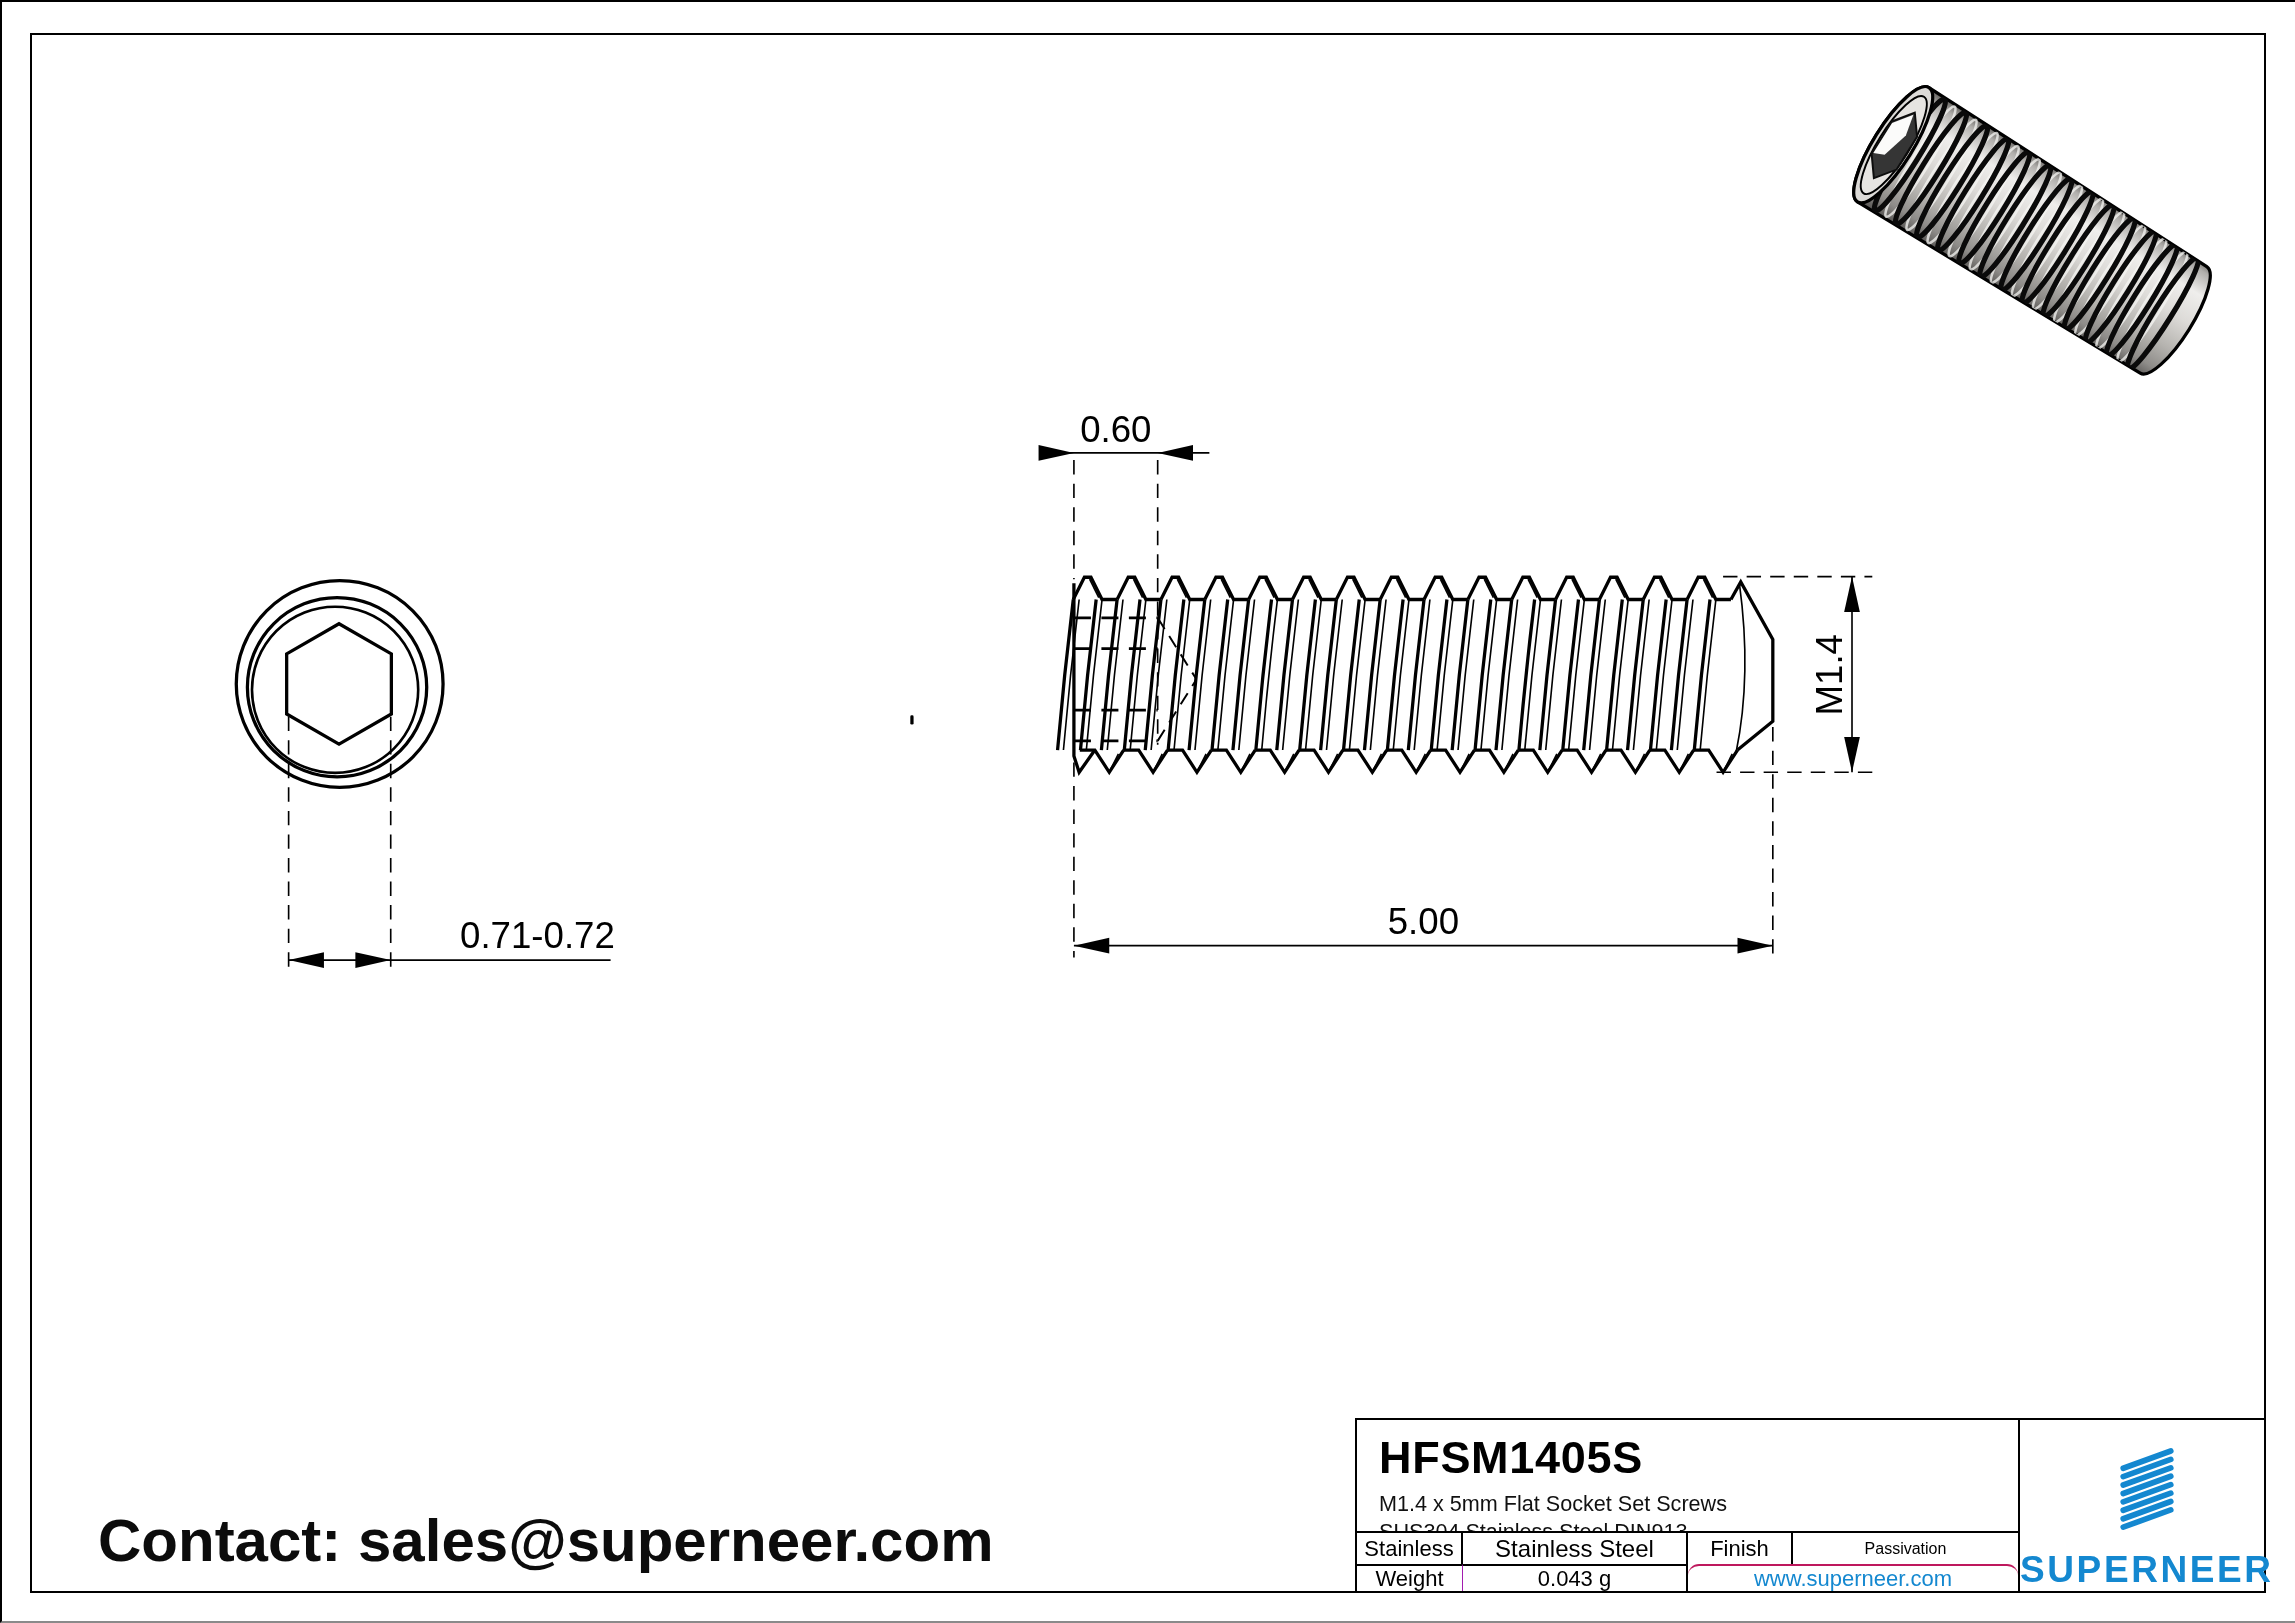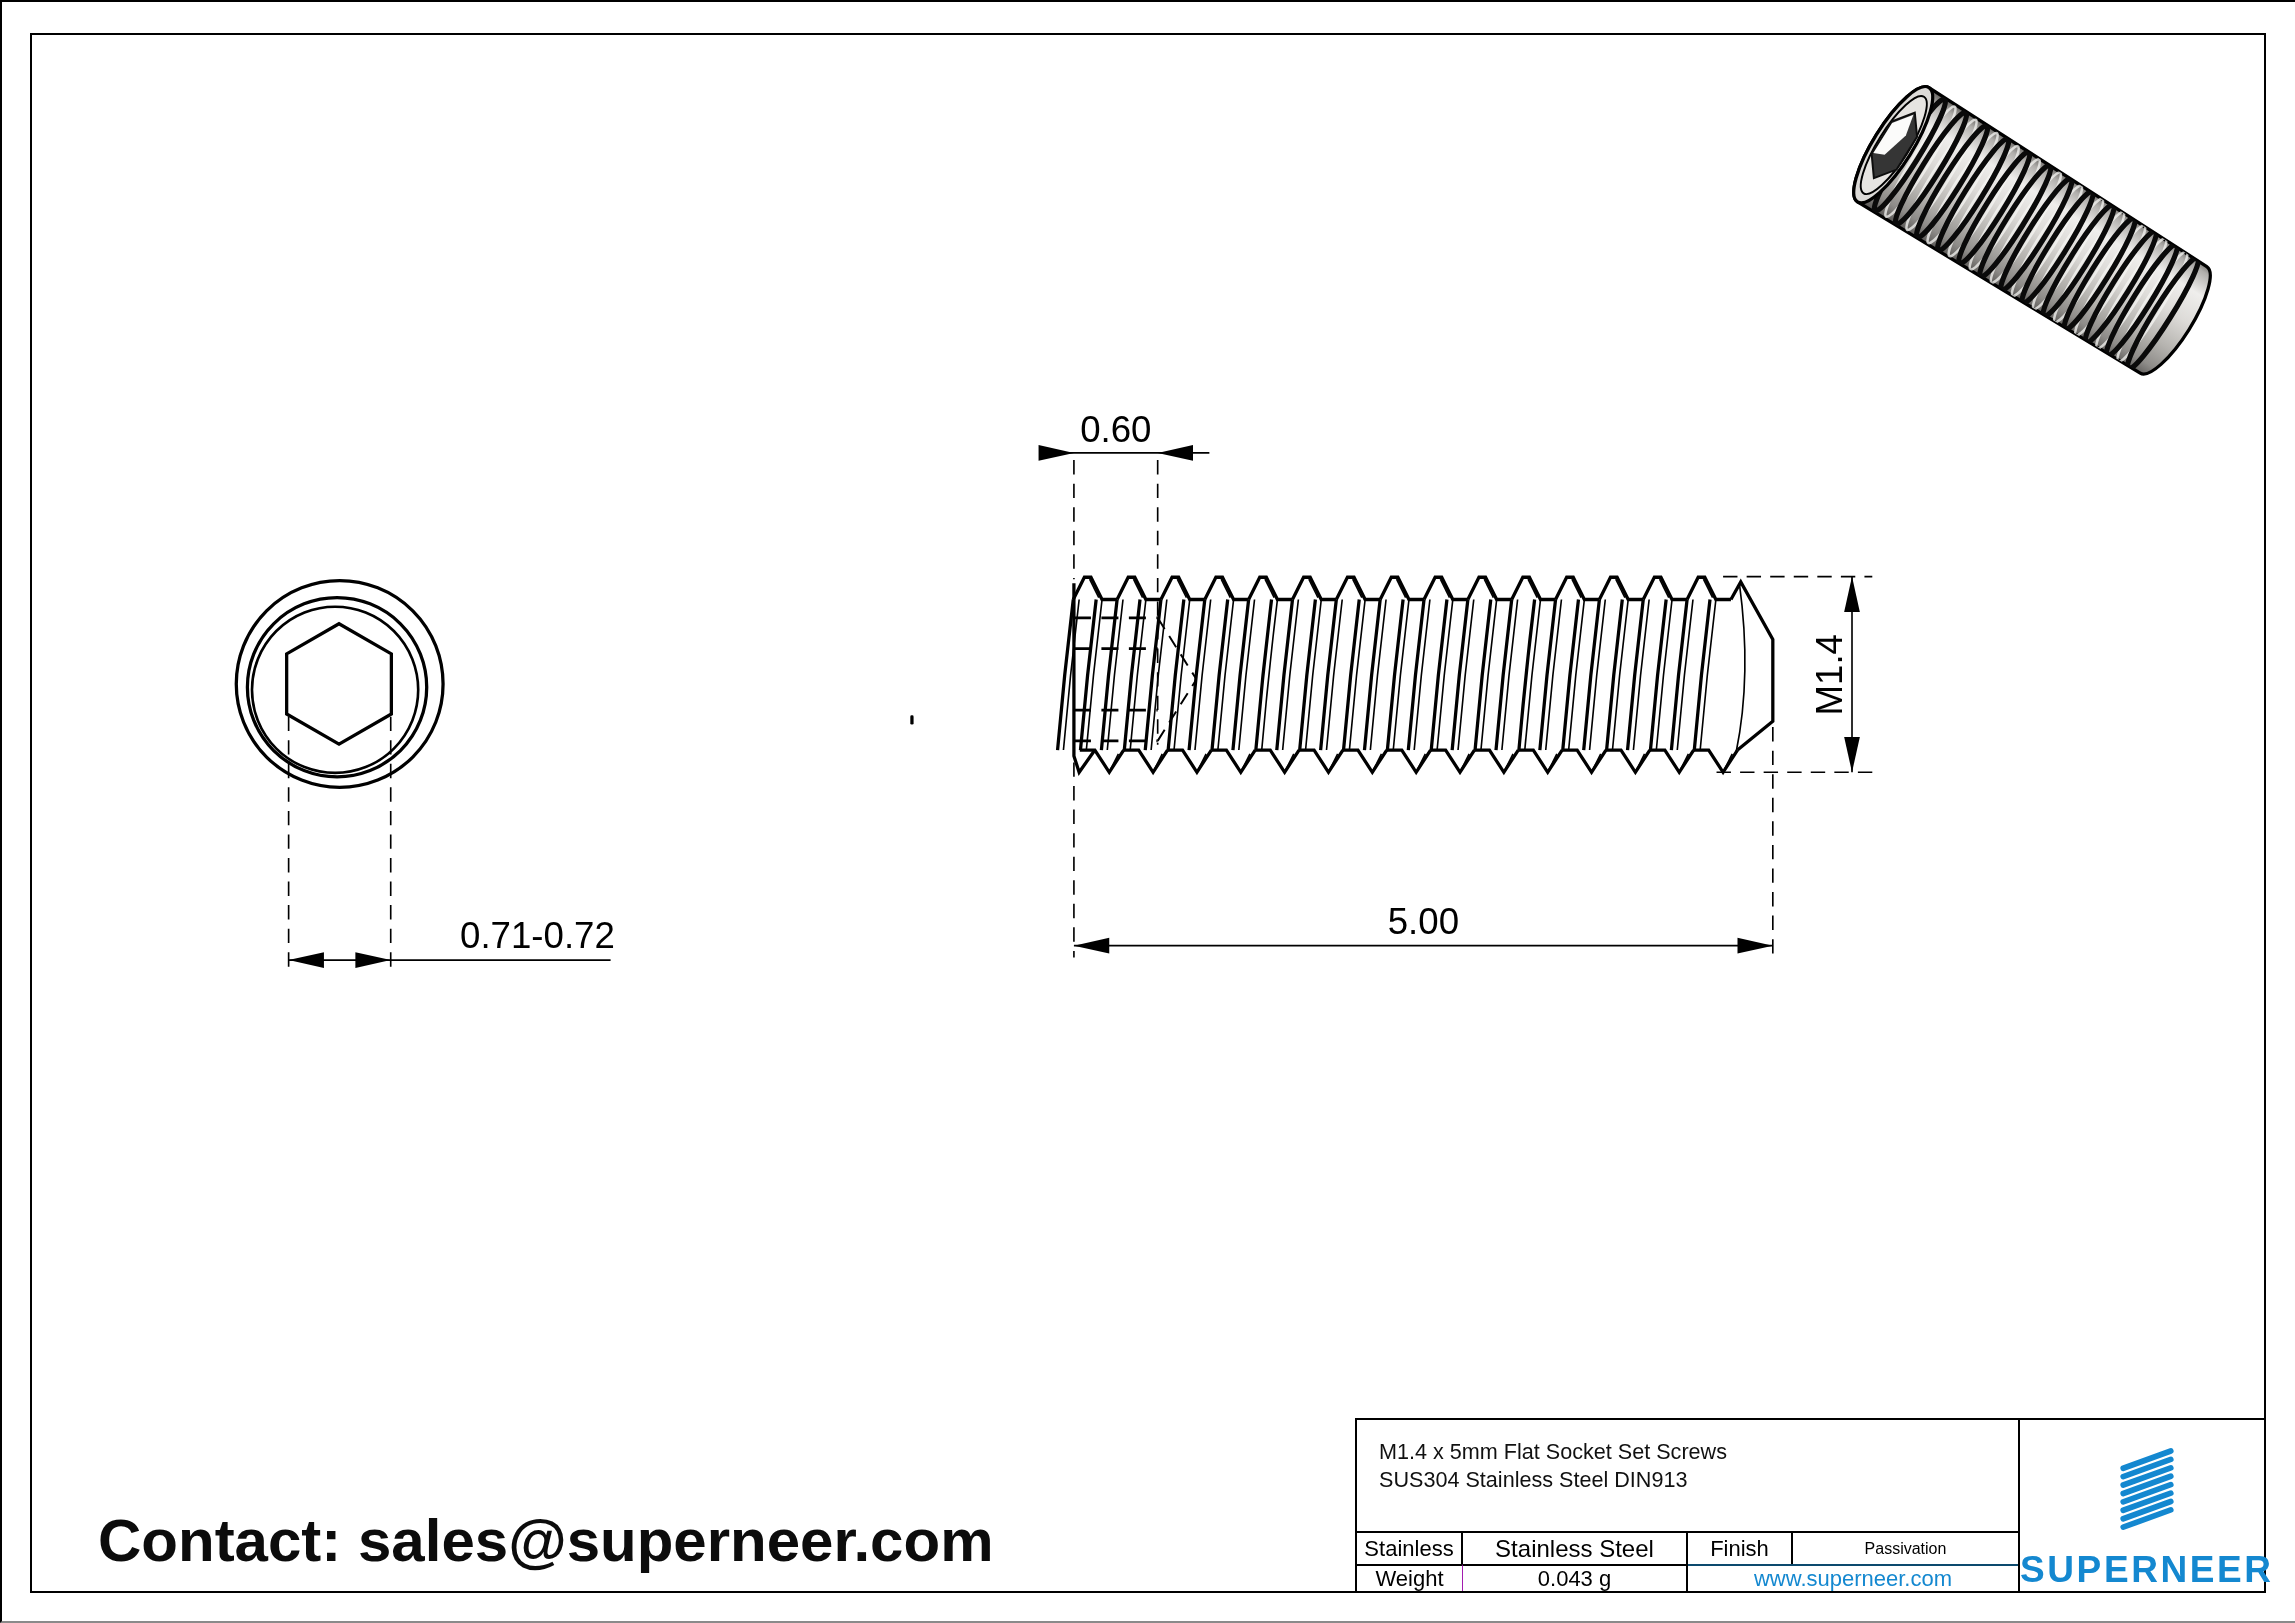--- a/index.html
+++ b/index.html
@@ -55,21 +55,21 @@
   .tb-cell {
     display: flex; align-items: center; justify-content: center;
     font-size: 22px; color: #000; white-space: nowrap; overflow: hidden;
   }
   .c-mlabel { grid-column: 1; grid-row: 2; border-right: 2px solid #000; }
   .c-mvalue { grid-column: 2; grid-row: 2; border-right: 2px solid #000; font-size: 24px; }
   .c-flabel { grid-column: 3; grid-row: 2; border-right: 2px solid #000; }
   .c-fvalue { grid-column: 4; grid-row: 2; font-size: 16px; }
   .c-wlabel { grid-column: 1; grid-row: 3; border-top: 2px solid #000; border-right: 1px solid #a21caf; }
   .c-wvalue { grid-column: 2; grid-row: 3; border-top: 2px solid #000; border-right: 2px solid #000; }
-  .c-www    { grid-column: 3 / 5; grid-row: 3; border-top: 2px solid #0c4a6e; }
+  .c-www    { grid-column: 3 / 5; grid-row: 3; border-top: 2px solid #be185d; border-radius: 11px; }
   .c-www span { color: #1488d0; }
   .logo-cell {
     grid-column: 5; grid-row: 1 / 4;
     border-left: 2px solid #000;
     display: flex; flex-direction: column; align-items: center;
     padding-top: 23px;
   }
   .brand-text {
     margin-top: 14.4px;
     color: #1488d0;
@@ -229,20 +229,21 @@
       <ellipse cx="1" cy="0" rx="24" ry="87" fill="#e6e4e1" stroke="#000" stroke-width="3"></ellipse>
       <polygon points="2,59 -20.5,29.5 -20.5,-29.5 2,-59 24.5,-29.5 24.5,29.5" fill="#353535" stroke="#0d0d0d" stroke-width="3"></polygon>
       <polygon points="-19,27 -19,-27 2,-55 9,-22 -3,20" fill="#fbfbfa"></polygon>
     </g>
   </svg>
 
   <div class="contact">Contact: sales@superneer.com</div>
 
   <div class="title-block">
     <div class="tb-head">
+      <div class="tb-pn">HFSM1405S</div>
       <div class="tb-desc">
         <div>M1.4 x 5mm Flat Socket Set Screws</div>
         <div>SUS304 Stainless Steel DIN913</div>
       </div>
     </div>
 
     <div class="tb-cell c-mlabel">Stainless</div>
     <div class="tb-cell c-mvalue">Stainless Steel</div>
     <div class="tb-cell c-flabel">Finish</div>
     <div class="tb-cell c-fvalue">Passivation</div>

